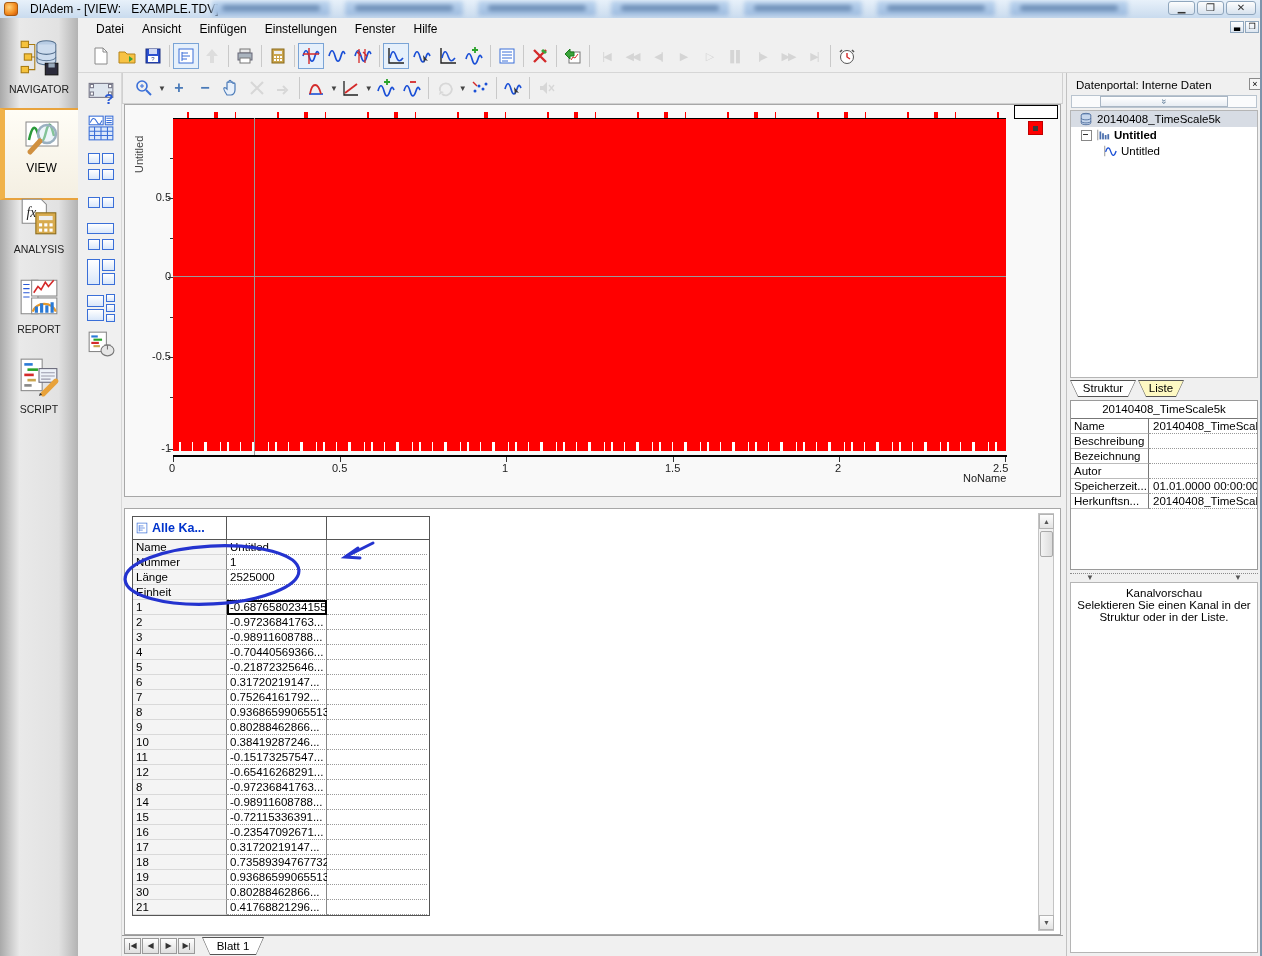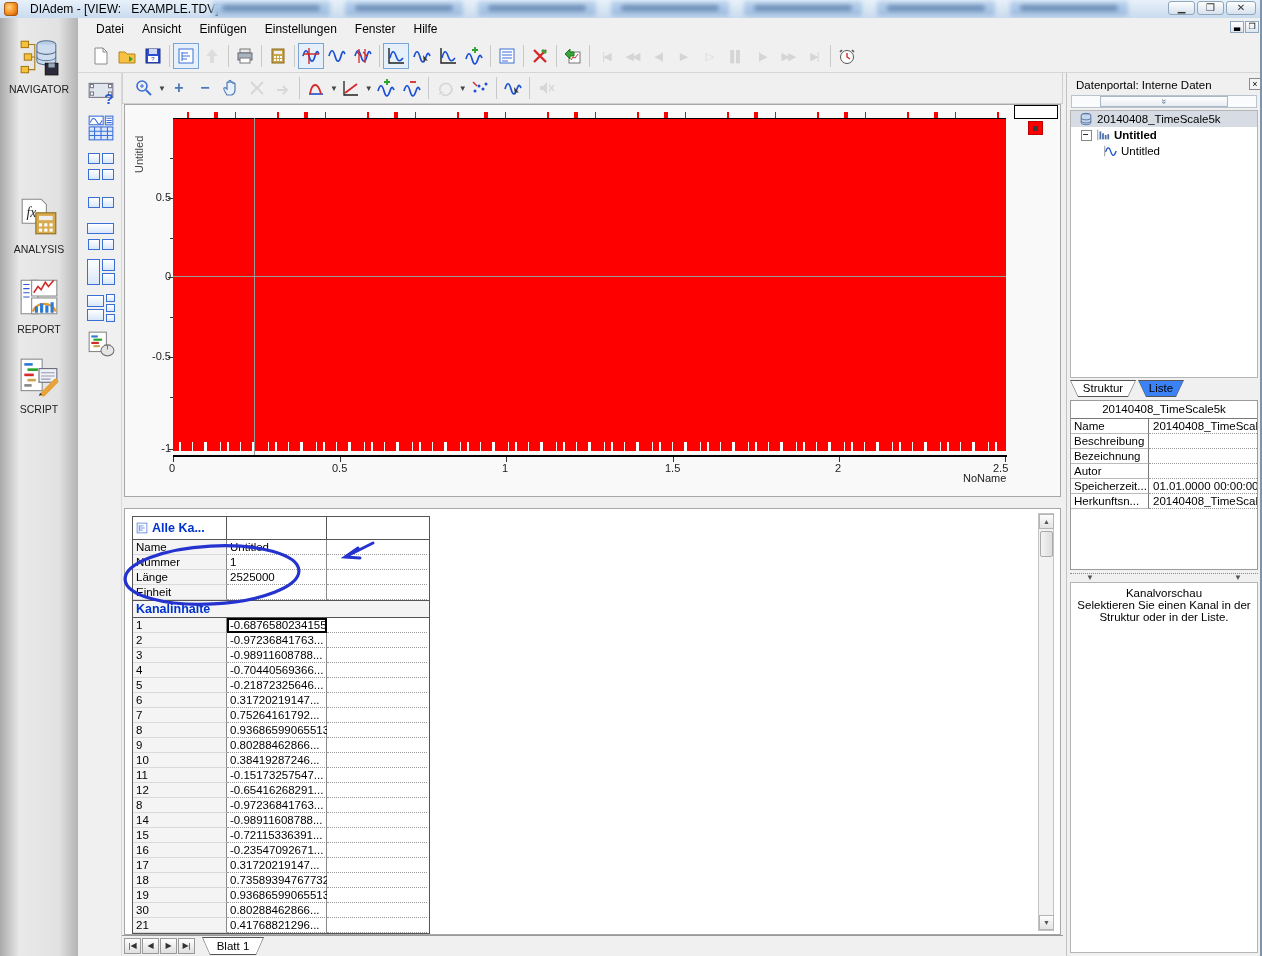--- a/index.html
+++ b/index.html
@@ -522,20 +522,28 @@
       </div>
   </div>
 
   <div class="abs sidebar">
     <div class="abs side-item" style="top:18px">
       <svg width="42" height="42">
           <use href="#s-navbig"></use>
         </svg>
       <div class="lbl">NAVIGATOR</div>
     </div>
+    <div class="abs side-sel" style="top:90px;height:92px">
+      <div style="padding-top:8px;text-align:center">
+        <svg width="44" height="40">
+            <use href="#s-viewbig"></use>
+          </svg>
+        <div class="lbl">VIEW</div>
+      </div>
+    </div>
     <div class="abs side-item" style="top:178px">
       <svg width="42" height="42">
           <use href="#s-fxbig"></use>
         </svg>
       <div class="lbl">ANALYSIS</div>
     </div>
     <div class="abs side-item" style="top:258px">
       <svg width="42" height="42">
           <use href="#s-repbig"></use>
         </svg>
@@ -747,21 +755,20 @@
       <div class="pr">
         <div class="c1">Länge</div>
         <div class="c2">2525000</div>
         <div class="c3"></div>
       </div>
       <div class="pr">
         <div class="c1">Einheit</div>
         <div class="c2"></div>
         <div class="c3"></div>
       </div>
-      <div class="sec-row">Kanalinhalte</div>
       <div class="pr">
           <div class="c1">1</div>
           <div class="c2 selcell">-0.6876580234155</div>
           <div class="c3"></div>
         </div>
       <div class="pr">
           <div class="c1">2</div>
           <div class="c2">-0.97236841763...</div>
           <div class="c3"></div>
         </div>
@@ -918,21 +925,21 @@
         <span>Untitled</span>
       </div>
     </div>
     <div class="abs ttabs">
       <div class="ttab" style="width:66px">
         <div class="trap"></div>
           <div class="trap-in">Struktur</div>
       </div>
       <div class="ttab" style="width:46px">
         <div class="trap"></div>
-          <div class="trap-in" style="background:#3b82f6">Liste</div>
+          <div class="trap-in" style="background:#fef9c3">Liste</div>
       </div>
     </div>
     <div class="abs propbox">
       <div class="phead">20140408_TimeScale5k</div>
       <div class="prow">
           <div class="pl">Name</div>
           <div class="pv">20140408_TimeScale..</div>
         </div>
       <div class="prow">
           <div class="pl">Beschreibung</div>

